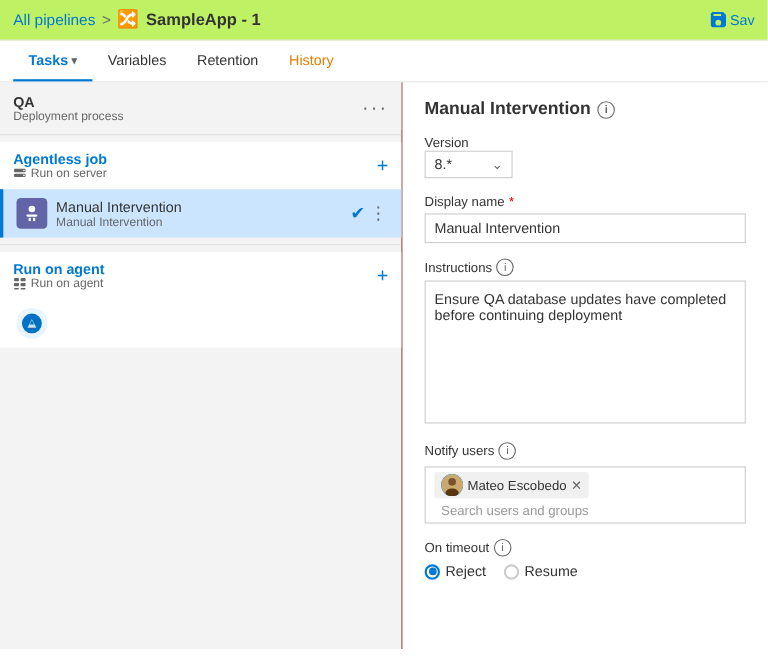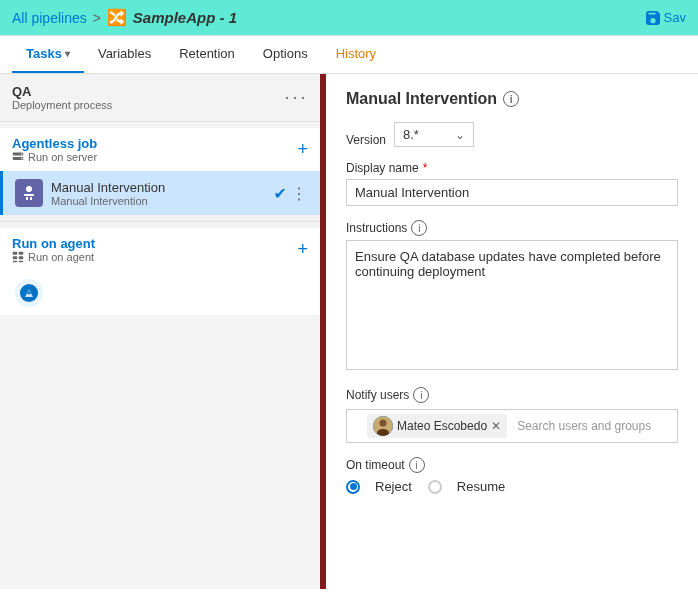--- a/index.html
+++ b/index.html
@@ -1,39 +1,39 @@
 <!DOCTYPE html>
 <html><head>
   <meta charset="utf-8">
   <style>
     * { box-sizing: border-box; margin: 0; padding: 0; }
     body { font-family: 'Segoe UI', Arial, sans-serif; font-size: 13px; background: #fff; width: 698px; height: 603px; overflow: hidden; color: #333; }
 
     
-    .header { display: flex; align-items: center; justify-content: space-between; padding: 8px 12px; border-bottom: 1px solid #e0e0e0; background: #5eead4; }
+    .header { display: flex; align-items: center; justify-content: space-between; padding: 8px 12px; border-bottom: 1px solid #e0e0e0; background: #bef264; }
     .breadcrumb { display: flex; align-items: center; gap: 6px; font-size: 14px; }
     .breadcrumb-link { color: #0078d4; cursor: pointer; }
     .breadcrumb-sep { color: #666; }
     .breadcrumb-icon { font-size: 16px; }
-    .breadcrumb-current { color: #333; font-weight: 600; font-size: 15px; font-style: italic; }
+    .breadcrumb-current { color: #333; font-weight: 600; font-size: 15px; }
     .header-save { display: flex; align-items: center; gap: 4px; color: #0078d4; cursor: pointer; font-size: 13px; }
 
     
     .nav-tabs { display: flex; align-items: center; border-bottom: 1px solid #e0e0e0; padding: 0 12px; background: #fff; }
     .nav-tab { padding: 10px 14px; cursor: pointer; font-size: 13px; color: #333; border-bottom: 2px solid transparent; position: relative; }
     .nav-tab.active { color: #0078d4; border-bottom-color: #0078d4; font-weight: 600; }
     .nav-tab.history { color: #e67e00; font-weight: 500; }
     .nav-tab-with-arrow { display: flex; align-items: center; gap: 3px; }
     .nav-tab-arrow { font-size: 10px; color: #666; }
 
     
     .main { display: flex; height: calc(603px - 88px); }
 
     
-    .left-panel { width: 326px; background: #f3f3f3; border-right: 6px solid #7f1d1d; flex-shrink: 0; overflow-y: auto; }
+    .left-panel { width: 366px; background: #f3f3f3; border-right: 1px solid #7f1d1d; flex-shrink: 0; overflow-y: auto; }
 
     
     .stage-header { display: flex; align-items: center; justify-content: space-between; padding: 10px 12px 6px 12px; background: #f3f3f3; }
     .stage-title { font-size: 13px; font-weight: 600; color: #333; }
     .stage-subtitle { font-size: 11px; color: #666; }
     .stage-menu { color: #666; cursor: pointer; font-size: 18px; letter-spacing: 2px; }
 
     
     .job-section { background: #fff; margin: 6px 0; }
     .job-header { display: flex; align-items: center; justify-content: space-between; padding: 8px 12px; cursor: pointer; }
@@ -51,45 +51,45 @@
     .task-actions { display: flex; align-items: center; gap: 4px; }
     .task-check { color: #0078d4; font-size: 16px; }
     .task-dots { color: #666; font-size: 16px; letter-spacing: 1px; cursor: pointer; }
 
     
     .right-panel { flex: 1; padding: 16px 20px; overflow-y: auto; background: #fff; }
 
     .panel-title { font-size: 16px; font-weight: 600; margin-bottom: 14px; display: flex; align-items: center; gap: 6px; }
     .info-icon { width: 16px; height: 16px; border-radius: 50%; border: 1px solid #666; display: inline-flex; align-items: center; justify-content: center; font-size: 10px; color: #666; cursor: pointer; }
 
-    .field-row { display: flex; align-items: flex-end; margin-bottom: 14px; }
+    .field-row { display: flex; align-items: flex-start; margin-bottom: 14px; flex-direction: column; }
     .field-label { font-size: 12px; color: #333; margin-right: 8px; }
     .version-dropdown { display: flex; align-items: center; border: 1px solid #ccc; padding: 4px 8px; min-width: 80px; cursor: pointer; background: #fff; font-size: 13px; justify-content: space-between; }
     .dropdown-arrow { color: #666; font-size: 12px; }
 
     .form-group { margin-bottom: 14px; }
     .form-label { font-size: 12px; color: #333; margin-bottom: 4px; display: flex; align-items: center; gap: 4px; }
     .required { color: #d00; }
     .form-input { width: 100%; border: 1px solid #ccc; padding: 5px 8px; font-size: 13px; color: #333; outline: none; }
     .form-textarea { width: 100%; border: 1px solid #ccc; padding: 8px; font-size: 13px; color: #333; height: 130px; resize: none; outline: none; font-family: inherit; }
 
     .notify-users { margin-bottom: 14px; }
     .notify-label { font-size: 12px; color: #333; margin-bottom: 6px; display: flex; align-items: center; gap: 4px; }
     .user-tag { display: inline-flex; align-items: center; gap: 4px; background: #f0f0f0; padding: 2px 6px; border-radius: 2px; }
     .user-avatar { width: 20px; height: 20px; border-radius: 50%; background: #0078d4; display: flex; align-items: center; justify-content: center; font-size: 9px; color: #fff; overflow: hidden; }
     .user-name { font-size: 12px; }
     .user-remove { cursor: pointer; color: #666; font-size: 12px; }
     .search-placeholder { font-size: 12px; color: #999; margin-left: 6px; }
 
-    .notify-row { display: flex; align-items: center; flex-wrap: wrap; gap: 4px; border: 1px solid #ccc; padding: 4px 20px; min-height: 30px; }
+    .notify-row { display: flex; align-items: center; flex-wrap: wrap; gap: 4px; border: 1px solid #ccc; padding: 4px 8px; min-height: 30px; }
 
     .timeout-group { margin-bottom: 10px; }
     .timeout-label { font-size: 12px; color: #333; margin-bottom: 6px; display: flex; align-items: center; gap: 4px; }
     .radio-group { display: flex; align-items: center; gap: 16px; }
-    .radio-option { display: flex; align-items: center; gap: 15px; cursor: pointer; font-size: 13px; }
+    .radio-option { display: flex; align-items: center; gap: 5px; cursor: pointer; font-size: 13px; }
     .radio-circle { width: 14px; height: 14px; border-radius: 50%; border: 2px solid #ccc; display: flex; align-items: center; justify-content: center; flex-shrink: 0; }
     .radio-circle.selected { border-color: #0078d4; }
     .radio-circle.selected::after { content: ''; width: 7px; height: 7px; border-radius: 50%; background: #0078d4; }
     
     .manual-int-icon { background: #6264a7; color: white; border-radius: 4px; }
 
     
     .section-sep { height: 1px; background: #e0e0e0; margin: 4px 0; }
 
     
@@ -118,23 +118,20 @@
     <div class="nav-tab-with-arrow">
       <span>Tasks</span>
       <span class="nav-tab-arrow">▾</span>
     </div>
   </div>
   <div class="nav-tab">
     <span>Variables</span>
   </div>
   <div class="nav-tab">
     <span>Retention</span>
-  </div>
-  <div class="nav-tab">
-    <span>Options</span>
   </div>
   <div class="nav-tab history">
     <span>History</span>
   </div>
 </div>
 
 <div class="main">
 
   <div class="left-panel">
 

